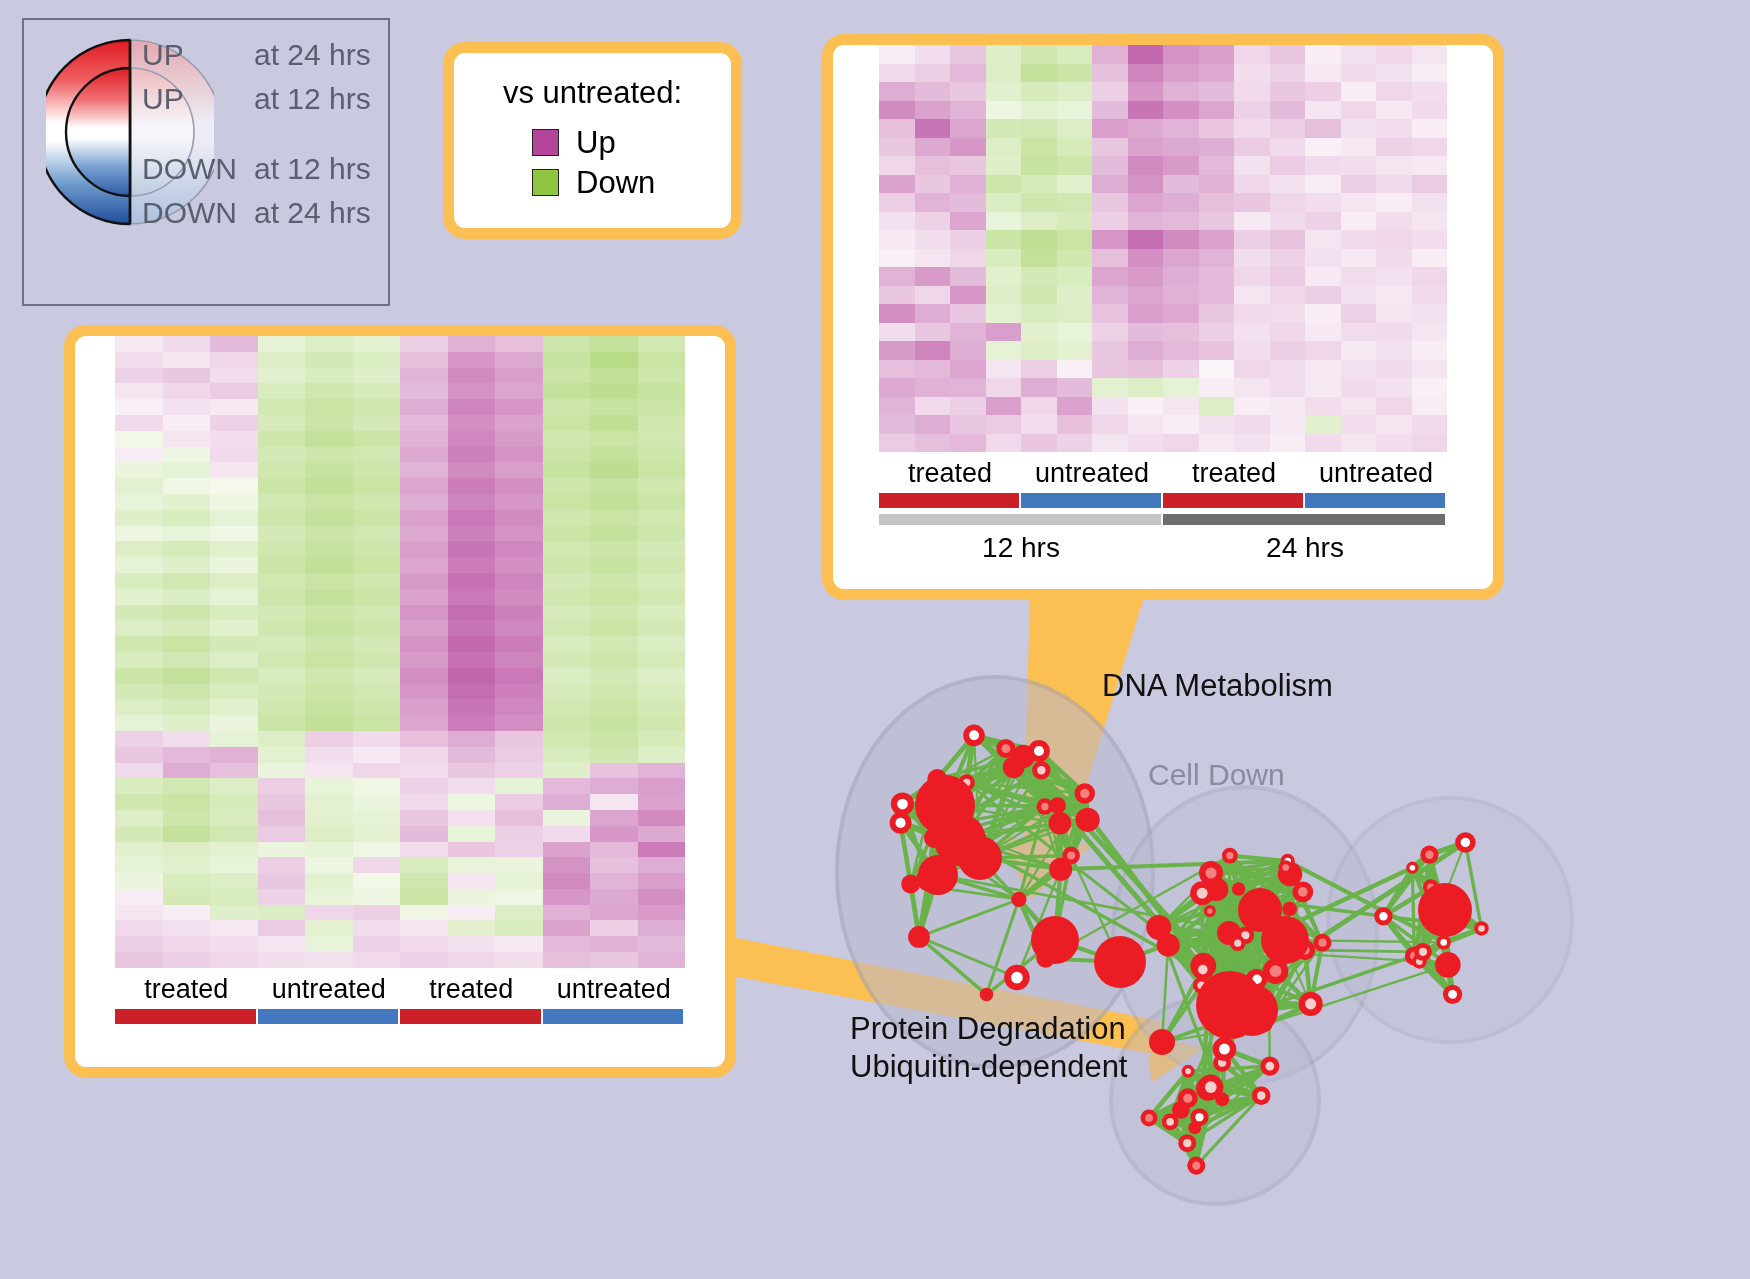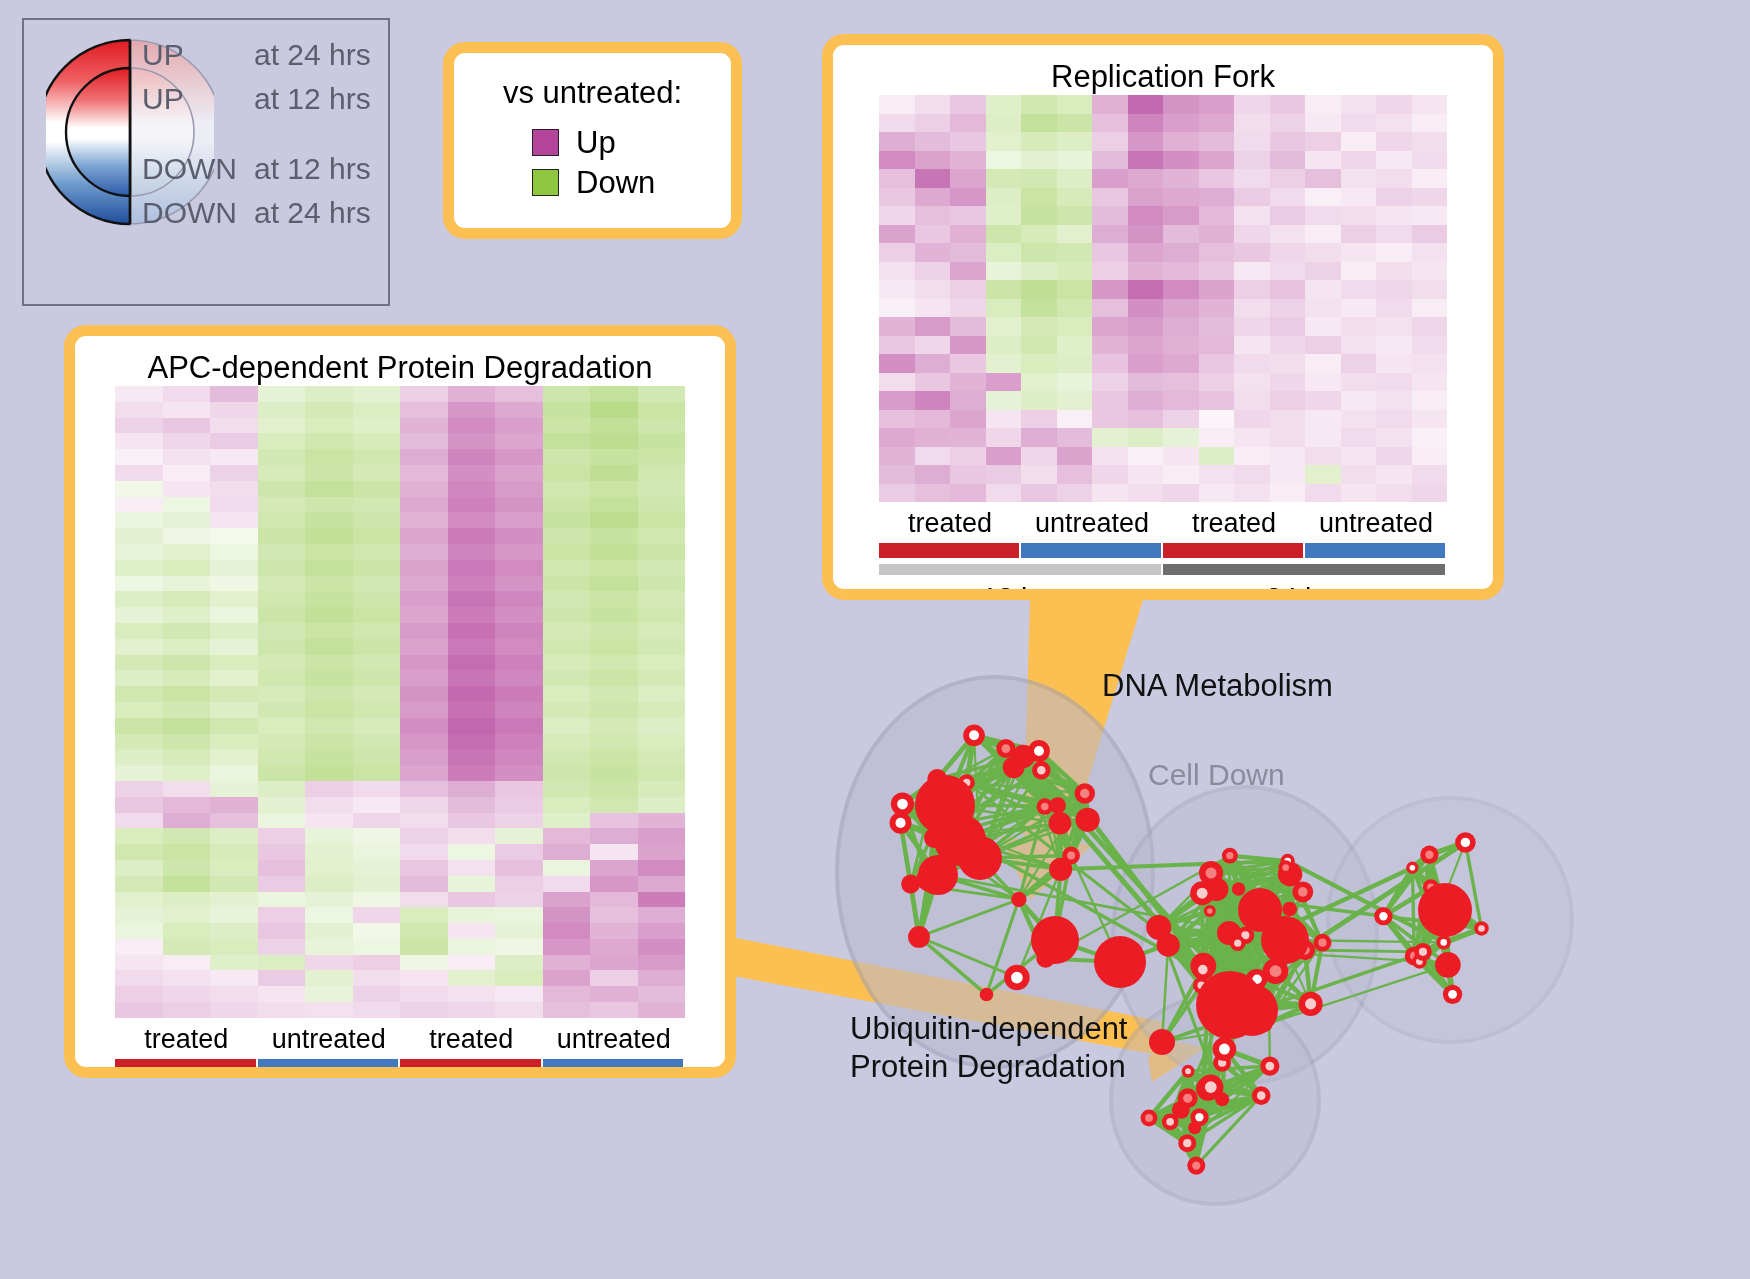--- a/index.html
+++ b/index.html
@@ -173,21 +173,20 @@
         <span class="klabel">Up</span>
       </div>
       <div class="keyrow">
         <span class="sw" id="sw-down" style="background: rgb(142, 198, 64);"></span>
         <span class="klabel">Down</span>
       </div>
     </div>
   </div>
 
   <div class="card panel" id="panel-repfork">
-    <div class="ptitle">Replication Fork</div>
     <div class="hm" id="hm-repfork" style="grid-template-columns: repeat(16, 35.5px); grid-auto-rows: 18.5px; width: 568px;">
         <i style="background: rgb(248, 236, 245);"></i>
         <i style="background: rgb(242, 221, 237);"></i>
         <i style="background: rgb(233, 199, 225);"></i>
         <i style="background: rgb(223, 239, 202);"></i>
         <i style="background: rgb(208, 231, 175);"></i>
         <i style="background: rgb(217, 236, 190);"></i>
         <i style="background: rgb(224, 176, 213);"></i>
         <i style="background: rgb(196, 105, 175);"></i>
         <i style="background: rgb(212, 147, 197);"></i>
@@ -553,21 +552,20 @@
           <i style="width: 282px; margin-right: 2px; background: rgb(110, 110, 110);"></i>
       </div>
       <div class="timerow">
         <span style="width: 284px;">12 hrs</span>
         <span style="width: 284px;">24 hrs</span>
       </div>
     </div>
   </div>
 
   <div class="card panel" id="panel-apc">
-    <div class="ptitle">APC-dependent Protein Degradation</div>
     <div class="hm" id="hm-apc" style="grid-template-columns: repeat(12, 47.5px); grid-auto-rows: 15.8px; width: 570px;">
         <i style="background: rgb(246, 233, 243);"></i>
         <i style="background: rgb(240, 218, 235);"></i>
         <i style="background: rgb(228, 188, 219);"></i>
         <i style="background: rgb(230, 242, 213);"></i>
         <i style="background: rgb(221, 238, 198);"></i>
         <i style="background: rgb(228, 241, 209);"></i>
         <i style="background: rgb(236, 206, 229);"></i>
         <i style="background: rgb(224, 176, 213);"></i>
         <i style="background: rgb(230, 191, 221);"></i>
@@ -2005,18 +2003,18 @@
           </g>
           <g>
             <circle cx="372" cy="432" r="13" fill="#ec1c24"></circle>
           </g>
         </g>
     </svg>
 
     <div class="netlabel" id="lbl-dna">DNA Metabolism</div>
     <div class="netlabel" id="lbl-cc">Cell Down</div>
     <div class="netlabel" id="lbl-ubi">
+      <div>Protein Degradation</div>
       <div>Ubiquitin-dependent</div>
-      <div>Protein Degradation</div>
     </div>
   </div>
 
 </div>
 
 </body></html>

